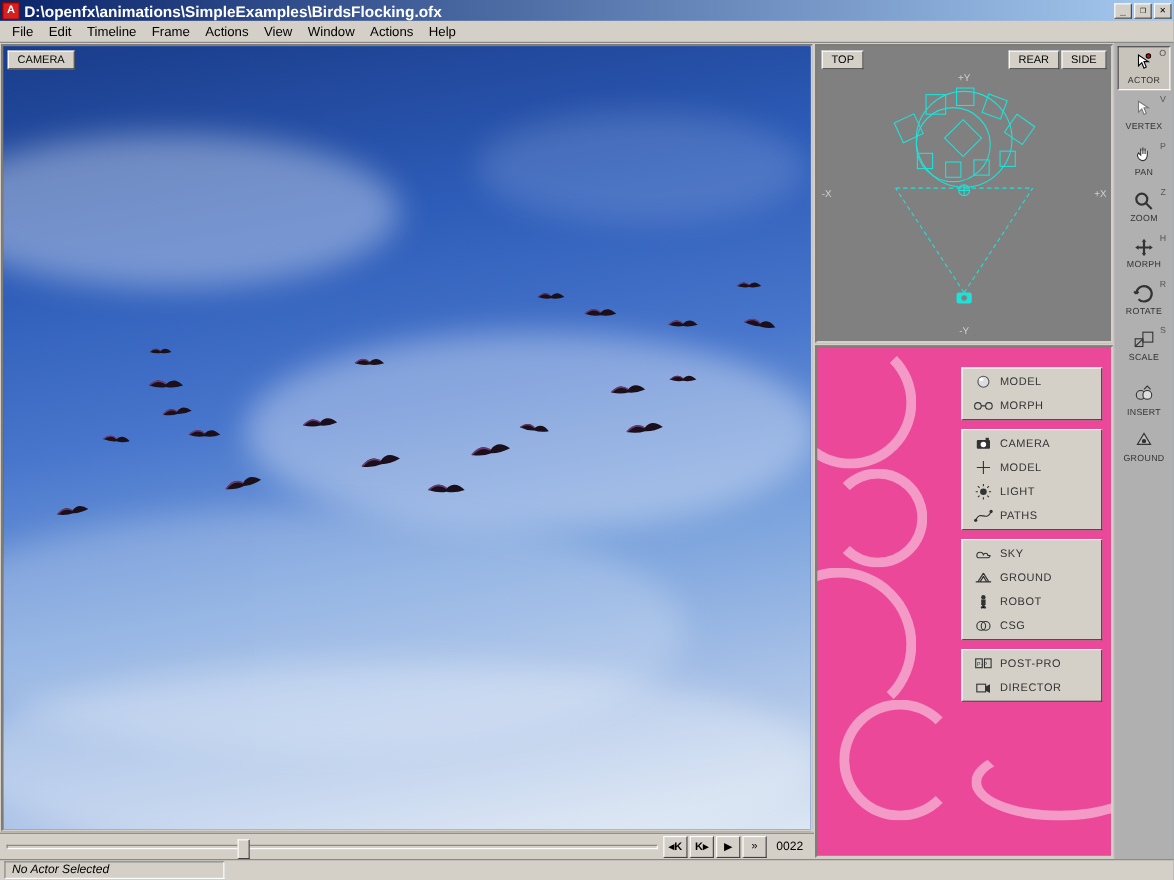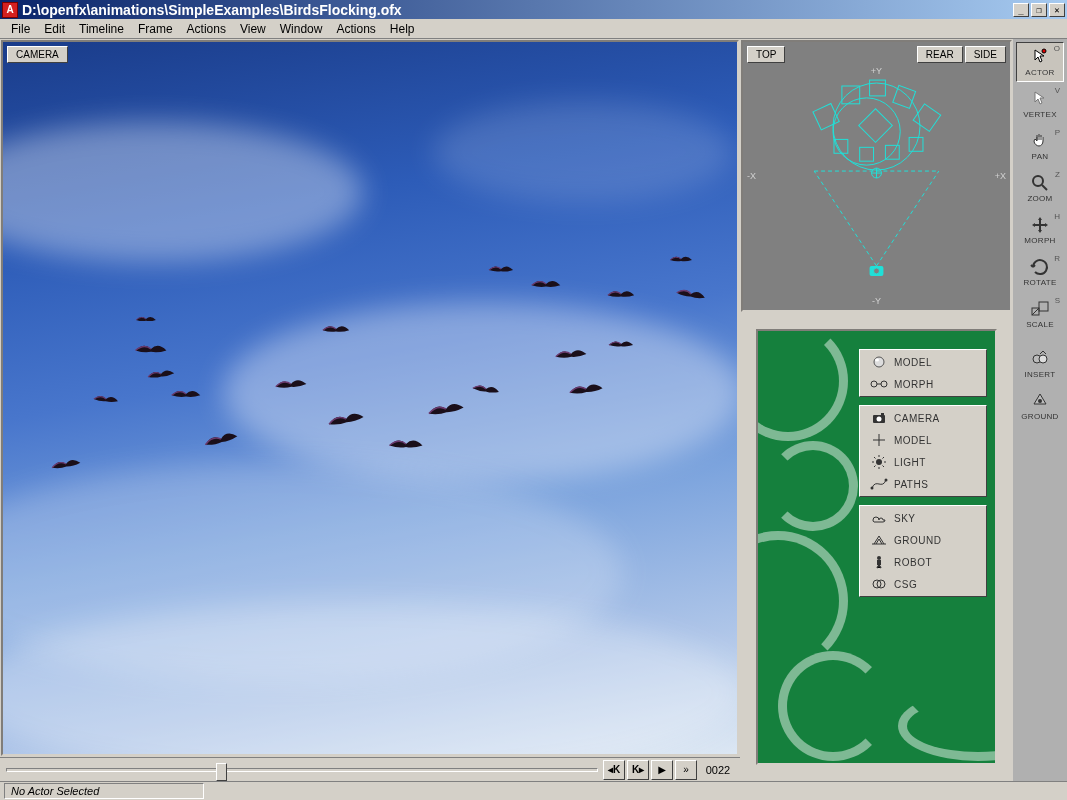--- a/index.html
+++ b/index.html
@@ -42,21 +42,21 @@
 .playbtn { width: 22px; height: 20px; background: #d4d0c8; border: 1px solid; border-color: #fff #404040 #404040 #fff; margin: 0 1px; display: flex; align-items: center; justify-content: center; font-size: 10px; cursor: pointer; }
 .framecount { width: 40px; text-align: center; font-size: 11px; padding: 2px; }
 
 
 .ortho-panel { height: 272px; background: #808080; border: 2px inset #d4d0c8; margin: 1px; position: relative; }
 .ortho-btns { position: absolute; top: 4px; left: 4px; right: 4px; display: flex; justify-content: space-between; }
 .ortho-right-btns { display: flex; gap: 2px; }
 .axis-label { position: absolute; color: #d0d0d0; font-size: 9px; }
 
 
-.props-panel { flex: 1; position: relative; background: #15803d; overflow: hidden; border: 2px inset #d4d0c8; margin: 16px; padding-left: 20px; }
+.props-panel { flex: 1; position: relative; background: #ec4899; overflow: hidden; border: 2px inset #d4d0c8; margin: 1px; padding-left: 20px; }
 .swirl { position: absolute; border: 9px solid rgba(255,255,255,0.45); border-radius: 50%; }
 .button-stack { position: absolute; right: 8px; top: 18px; width: 128px; }
 .button-group { background: #d4d0c8; border: 1px solid; border-color: #fff #404040 #404040 #fff; margin-bottom: 8px; padding: 1px; }
 .stack-btn { height: 22px; display: flex; align-items: center; padding: 0 6px; cursor: pointer; border: 1px solid transparent; font-size: 10px; letter-spacing: 0.5px; color: #333; }
 .stack-btn .ic { width: 22px; display: flex; justify-content: center; align-items: center; }
 .stack-btn .lbl { flex: 1; text-align: left; padding-left: 4px; }
 
 
 .tool { width: 48px; height: 40px; margin: 1px 0; display: flex; flex-direction: column; align-items: center; justify-content: center; cursor: pointer; border: 1px solid transparent; position: relative; }
 .tool.active { border: 1px solid; border-color: #404040 #fff #fff #404040; background: #c8c4bc; }
@@ -343,20 +343,41 @@
             <div class="stack-btn">
               <span class="ic">
                 <svg width="18" height="16" viewBox="0 0 18 16">
                   <circle cx="7" cy="8" r="4" stroke="#333" fill="none"></circle>
                   <circle cx="11" cy="8" r="4" stroke="#333" fill="none"></circle>
                 </svg>
               </span>
               <span class="lbl">CSG</span>
             </div>
           </div>
+          <div class="button-group">
+            <div class="stack-btn">
+              <span class="ic">
+                <svg width="18" height="16" viewBox="0 0 18 16">
+                  <rect x="2" y="4" width="6" height="8" stroke="#333" fill="none"></rect>
+                  <rect x="10" y="4" width="6" height="8" stroke="#333" fill="none"></rect>
+                  <text x="3" y="10" font-size="5" fill="#333">P-P</text>
+                </svg>
+              </span>
+              <span class="lbl">POST-PRO</span>
+            </div>
+            <div class="stack-btn">
+              <span class="ic">
+                <svg width="18" height="16" viewBox="0 0 18 16">
+                  <rect x="3" y="5" width="8" height="7" stroke="#333" fill="none"></rect>
+                  <path d="M11 7l4-2v8l-4-2z" fill="#333"></path>
+                </svg>
+              </span>
+              <span class="lbl">DIRECTOR</span>
+            </div>
+          </div>
         </div>
     </div>
   </div>
 
   <div class="far-right" id="tool-strip">
       <div class="tool active">
         <span class="hotkey">O</span>
         <span class="ic">
           <svg width="22" height="20" viewBox="0 0 22 20">
             <path d="M6 3l0 10 3-3 2 5 2-1-2-5h4z" fill="#fff" stroke="#000"></path>

